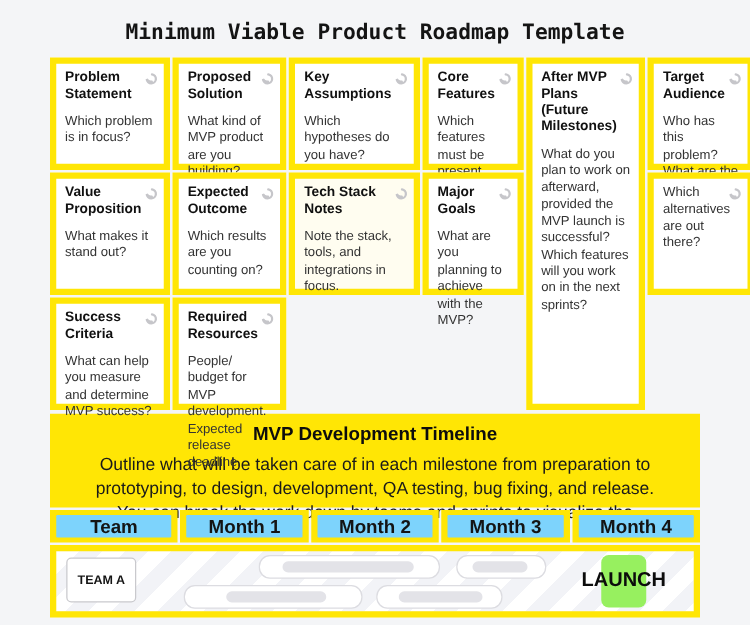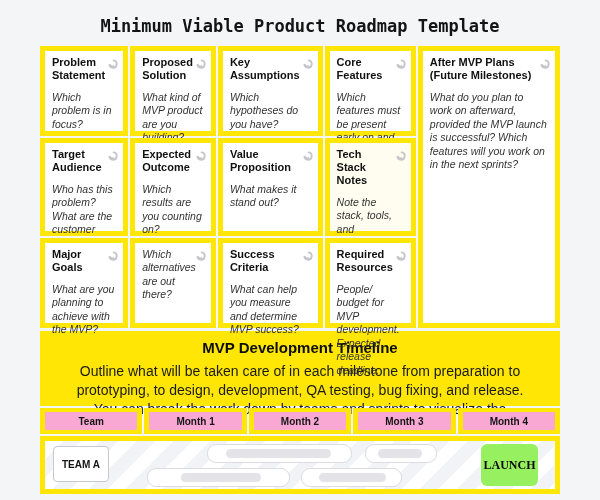--- a/index.html
+++ b/index.html
@@ -18,51 +18,51 @@
     color:var(--ink);
   }
   .page-title{
     font-family:"DejaVu Sans Mono",monospace;
     font-weight:bold;font-size:17px;line-height:20px;
     text-align:center;padding:16px 0 10px;
   }
   .board{width:520px;margin:0 auto;}
   .cards{
     display:grid;
-    grid-template-columns:repeat(4,1fr);
+    grid-template-columns:repeat(6,1fr);
     grid-template-rows:90px 98px 90px;
     gap:2px;
   }
   .card{
     position:relative;
     background:#fff;
     border:5px solid var(--yellow);
     padding:5px 7px;
   }
   .card--tall{grid-column:5;grid-row:1/4;}
   .card--tint{background:#fffdf0;}
   .card h3{
     margin:0 0 9px;font-size:11px;line-height:1.18;
     font-weight:bold;color:#101010;padding-right:11px;
   }
-  .card p{margin:0;font-size:10.5px;line-height:1.28;color:var(--body-ink);font-style:italic;}
+  .card p{margin:0;font-size:10.5px;line-height:1.28;color:var(--body-ink);}
   .curl{position:absolute;top:5px;right:5px;width:11px;height:11px;}
   .timeline-block{
     margin-top:3px;height:75px;background:var(--yellow);
     text-align:center;padding:9px 32px 0;
   }
   .timeline-block h2{margin:0 0 5px;font-size:15px;line-height:1.1;color:#0d0d0d;}
   .timeline-block p{
     margin:0 auto;max-width:452px;font-size:14px;line-height:1.38;color:#1a1a1a;
   }
   .header-row{margin-top:2px;display:grid;grid-template-columns:repeat(5,1fr);gap:2px;}
   .header-tile{background:var(--yellow);height:26px;padding:4px 5px;}
   .header-label{
-    background:#f9a8d4;height:100%;display:flex;align-items:center;justify-content:center;
-    font-weight:bold;font-size:10px;border-radius:1px;
+    background:#7dd3fc;height:100%;display:flex;align-items:center;justify-content:center;
+    font-weight:bold;font-size:15px;border-radius:1px;
   }
   .team-row{
     margin-top:2px;position:relative;height:58px;
     border:5px solid var(--yellow);
     background:repeating-linear-gradient(135deg,#ffffff 0 13px,#f2f3f7 13px 26px);
   }
   .team-box{
     position:absolute;left:8px;top:5px;width:56px;height:36px;
     background:#fff;border:1px solid #c9c9cd;border-radius:4px;
     display:flex;align-items:center;justify-content:center;
@@ -75,25 +75,25 @@
   .bar .pill{position:absolute;top:4px;height:9px;background:#e3e3e8;border-radius:5px;}
   .bar--a{left:162px;top:3px;width:145px;}
   .bar--a .pill{left:18px;width:105px;}
   .bar--b{left:320px;top:3px;width:72px;}
   .bar--b .pill{left:12px;width:44px;}
   .bar--c{left:102px;top:27px;width:143px;}
   .bar--c .pill{left:33px;width:80px;}
   .bar--d{left:256px;top:27px;width:101px;}
   .bar--d .pill{left:17px;width:67px;}
   .launch-btn{
-    position:absolute;left:436px;top:3px;width:57px;height:42px;
+    position:absolute;left:436px;top:3px;width:36px;height:42px;
     background:var(--green);border:none;border-radius:6px;
     display:flex;align-items:center;justify-content:center;
-    font-weight:bold;font-size:12px;color:#0c0c0c;
-    font-family:Liberation Serif, serif;
+    font-weight:bold;font-size:16px;color:#0c0c0c;
+    font-family:Liberation Sans, sans-serif;
   }
 </style>
 </head>
 <body>
 
 <div class="page-title">Minimum Viable Product Roadmap Template</div>
 
 <div class="board">
 
   <div class="cards">
@@ -143,30 +143,30 @@
             <path d="M7.2 1.6a4 4 0 1 1-4.6 4.2c.8 1.4 2.2 2.6 4.4 2.1" fill="none" stroke="#c6c6ca" stroke-width="2" stroke-linecap="round"></path>
           </svg></span>
       <h3>Target Audience</h3>
       <p>Who has this problem? What are the customer segments?</p>
     </div>
 
     <div class="card">
       <span class="curl"><svg width="11" height="11" viewBox="0 0 12 12">
             <path d="M7.2 1.6a4 4 0 1 1-4.6 4.2c.8 1.4 2.2 2.6 4.4 2.1" fill="none" stroke="#c6c6ca" stroke-width="2" stroke-linecap="round"></path>
           </svg></span>
+      <h3>Value Proposition</h3>
+      <p>What makes it stand out?</p>
+    </div>
+
+    <div class="card">
+      <span class="curl"><svg width="11" height="11" viewBox="0 0 12 12">
+            <path d="M7.2 1.6a4 4 0 1 1-4.6 4.2c.8 1.4 2.2 2.6 4.4 2.1" fill="none" stroke="#c6c6ca" stroke-width="2" stroke-linecap="round"></path>
+          </svg></span>
       <h3>Expected Outcome</h3>
       <p>Which results are you counting on?</p>
-    </div>
-
-    <div class="card">
-      <span class="curl"><svg width="11" height="11" viewBox="0 0 12 12">
-            <path d="M7.2 1.6a4 4 0 1 1-4.6 4.2c.8 1.4 2.2 2.6 4.4 2.1" fill="none" stroke="#c6c6ca" stroke-width="2" stroke-linecap="round"></path>
-          </svg></span>
-      <h3>Value Proposition</h3>
-      <p>What makes it stand out?</p>
     </div>
 
     <div class="card card--tint">
       <span class="curl"><svg width="11" height="11" viewBox="0 0 12 12">
             <path d="M7.2 1.6a4 4 0 1 1-4.6 4.2c.8 1.4 2.2 2.6 4.4 2.1" fill="none" stroke="#c6c6ca" stroke-width="2" stroke-linecap="round"></path>
           </svg></span>
       <h3>Tech Stack Notes</h3>
       <p>Note the stack, tools, and integrations in focus.</p>
     </div>
 

